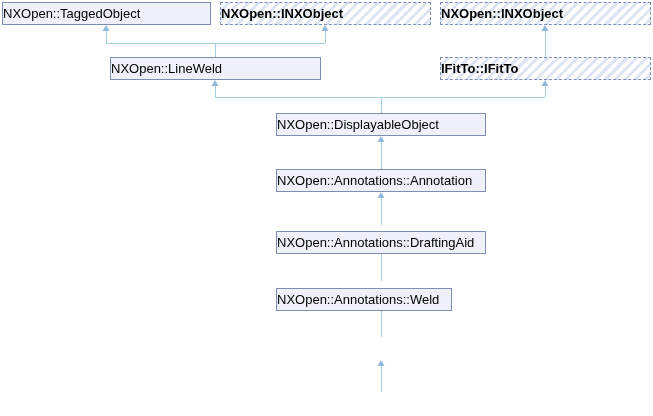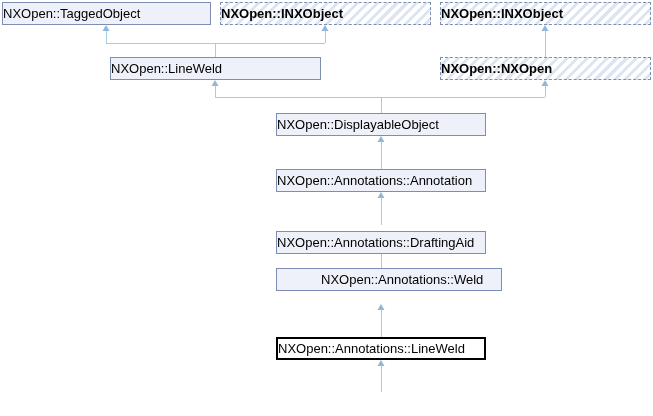--- a/index.html
+++ b/index.html
@@ -129,37 +129,34 @@
 
   <div class="node hatched" style="left:440px; top:2px; width:211px;">
     <span>NXOpen::INXObject</span>
   </div>
 
   <div class="node" style="left:110px; top:57px; width:211px;">
     <span>NXOpen::LineWeld</span>
   </div>
 
   <div class="node hatched" style="left:440px; top:57px; width:211px;">
-    <span>NXOpen::NXOpen</span>
+    <span>IFitTo::IFitTo</span>
   </div>
 
   <div class="node" style="left:276px; top:113px; width:210px;">
     <span>NXOpen::DisplayableObject</span>
   </div>
 
   <div class="node" style="left:276px; top:169px; width:210px;">
     <span>NXOpen::Annotations::Annotation</span>
   </div>
 
   <div class="node" style="left:276px; top:231px; width:210px;">
     <span>NXOpen::Annotations::DraftingAid</span>
   </div>
 
-  <div class="node" style="left:276px; top:268px; width:226px;padding-left:44px;">
+  <div class="node" style="left:276px; top:288px; width:176px;">
     <span>NXOpen::Annotations::Weld</span>
   </div>
 
-  <div class="node current" style="left:276px; top:337px; width:210px;">
-    <span>NXOpen::Annotations::LineWeld</span>
-  </div>
 
 
 </div>
 
 </body></html>

